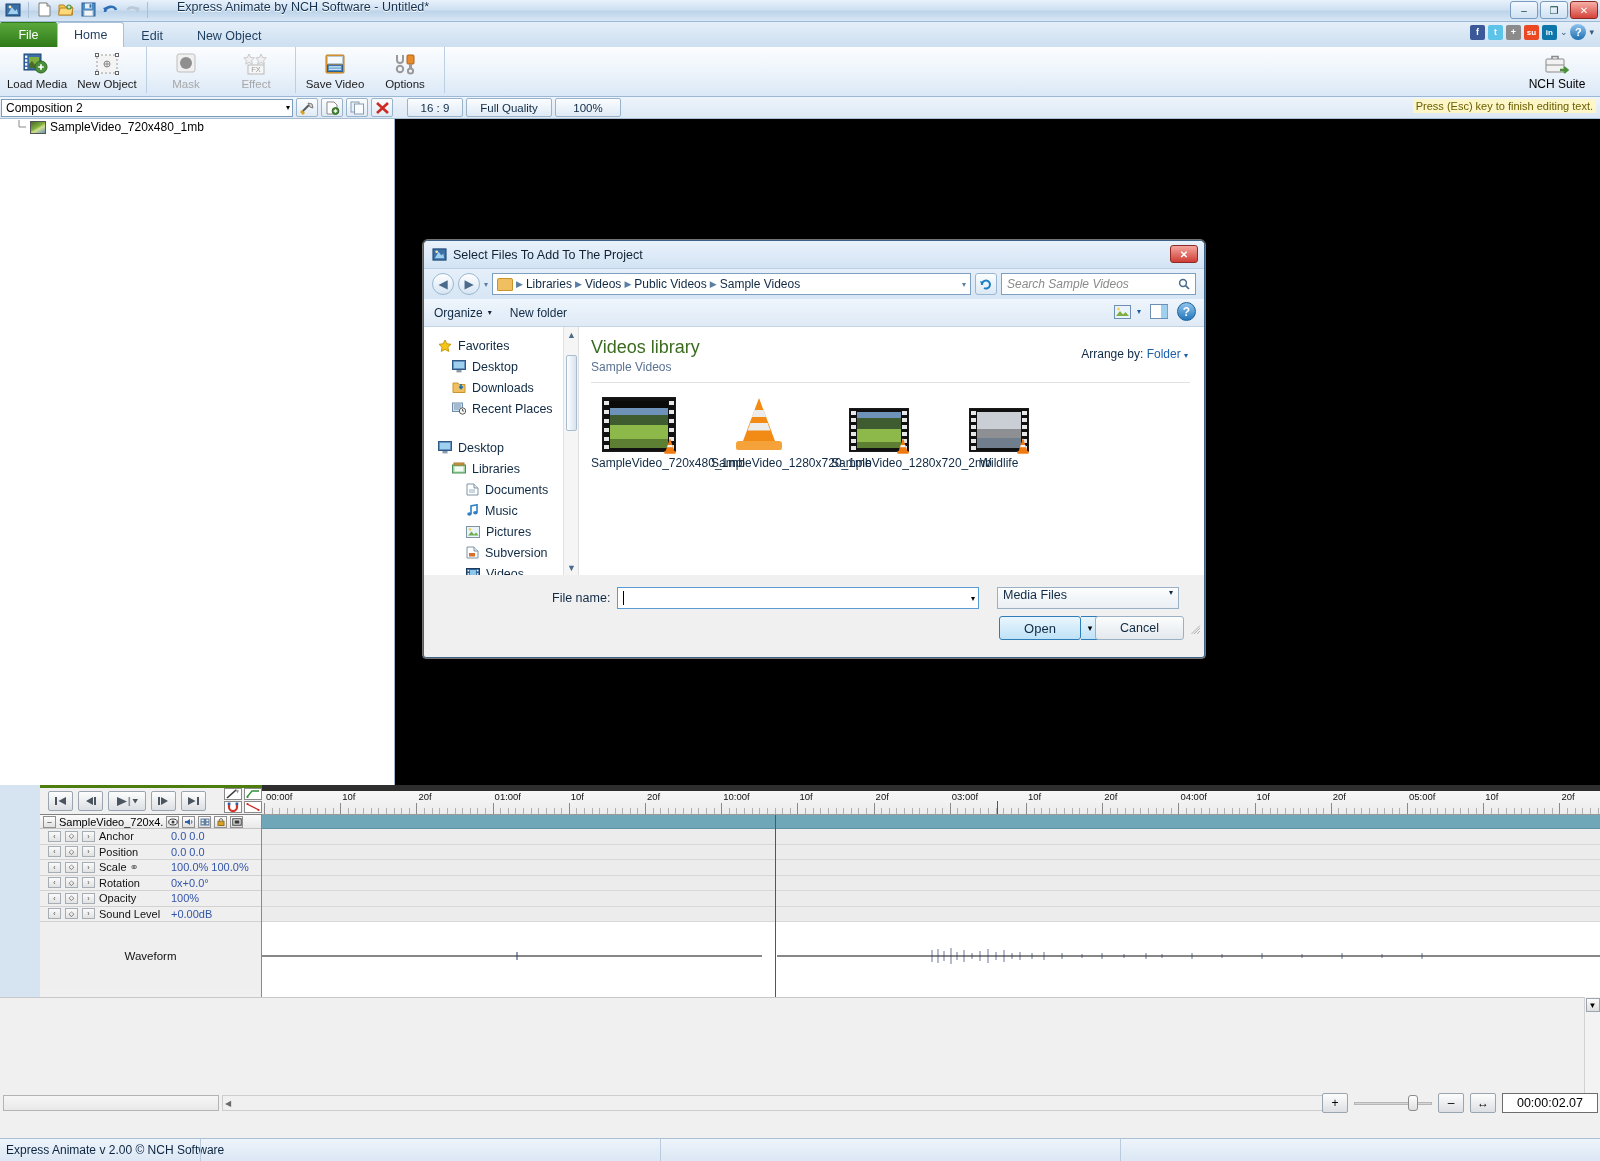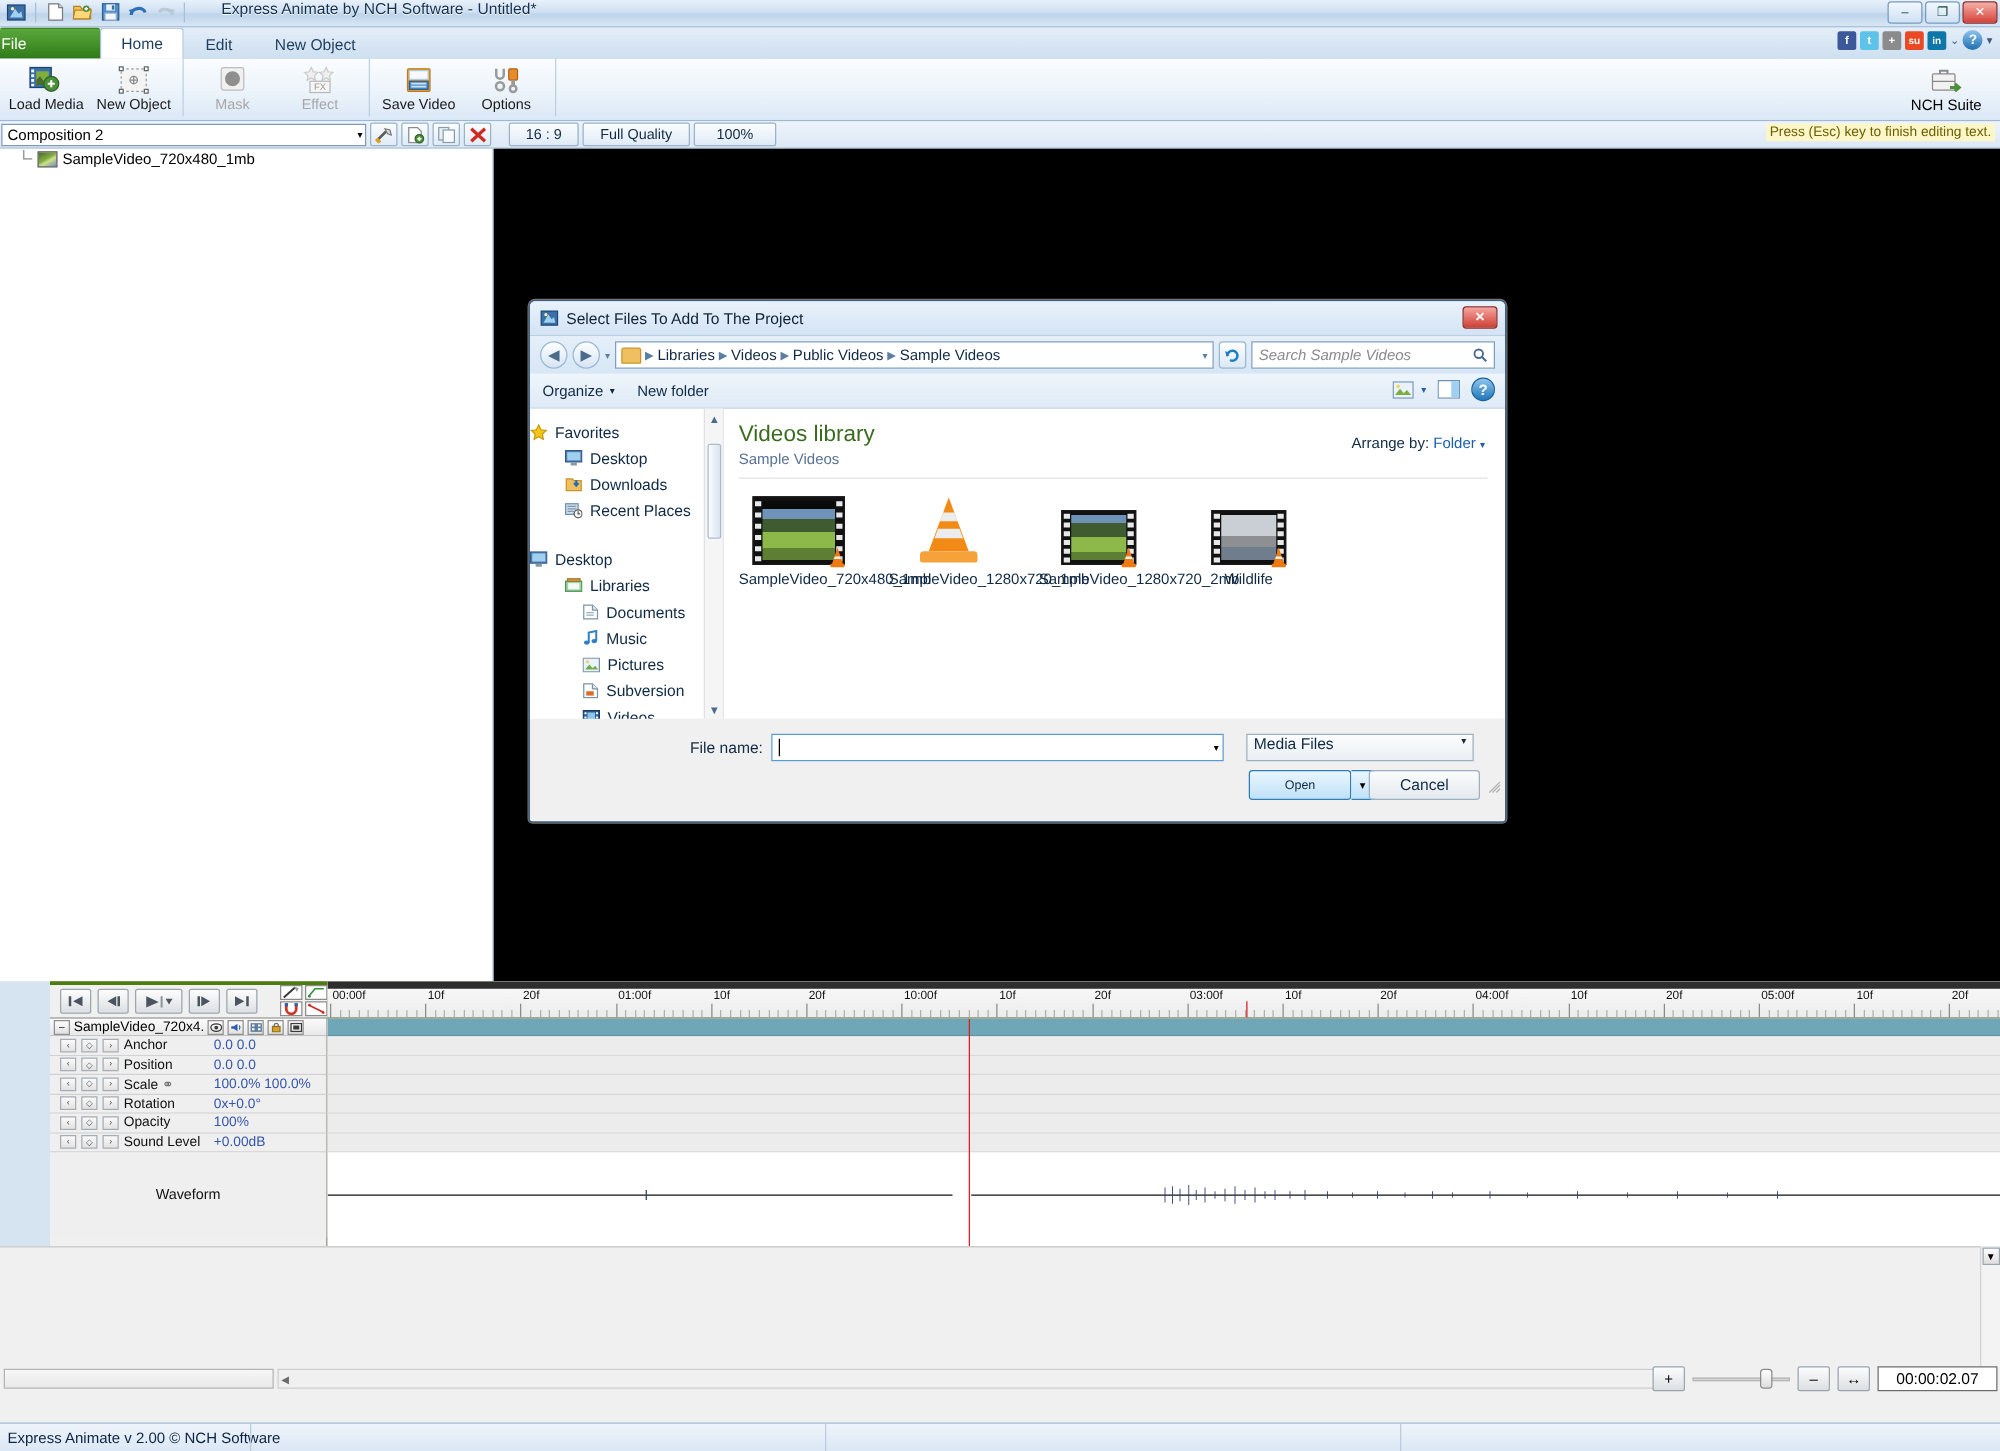--- a/index.html
+++ b/index.html
@@ -41,21 +41,21 @@
     background:linear-gradient(180deg,#e4eef8,#cddff1);
     border-bottom:1px solid #a8c0d8;
     display:flex; align-items:flex-end;
   }
   .tab {
     height:24px; padding:0 16px; line-height:24px; font-size:12.5px; color:#1d3d5e;
     border:1px solid transparent; border-bottom:none;
   }
   .tab.file {
     background:linear-gradient(180deg,#5aa83c,#2f7a18);
-    color:#fff; border-radius:2px 2px 0 0; width:80px; padding:0; text-align:left;
+    color:#fff; border-radius:2px 2px 0 0; width:57px; padding:0; text-align:center;
     height:25px; line-height:25px;
   }
   .tab.active {
     background:#fff; border-color:#a8c0d8; border-radius:3px 3px 0 0; height:25px; line-height:25px;
   }
   .socialbar { position:absolute; right:6px; top:24px; display:flex; align-items:center; gap:3px; }
   .sico { width:15px; height:15px; border-radius:2px; display:flex; align-items:center; justify-content:center;
           font-size:9px; font-weight:bold; color:#fff; }
 
   
@@ -152,21 +152,21 @@
     position:relative;
   }
   .tool-lbl { font-size:12px; color:#102a44; display:flex; align-items:center; gap:5px; }
   .dlg-right-tools { position:absolute; right:8px; top:3px; display:flex; align-items:center; gap:9px; }
   .helpcircle { width:19px;height:19px;border-radius:50%;background:linear-gradient(180deg,#8fc4ee,#2277bb);
     color:#fff;font-size:12px;font-weight:bold;display:flex;align-items:center;justify-content:center;
     border:1px solid #1a5f96;}
 
   .dlg-body { display:flex; height:248px; background:#fff; }
   .navpane { width:155px; background:#fff; border-right:1px solid #dfdfdf; position:relative; padding-top:8px; }
-  .navitem { display:flex; align-items:center; gap:6px; font-size:12.5px; color:#102a44; height:21px; }
+  .navitem { display:flex; align-items:center; gap:6px; font-size:12.5px; color:#102a44; height:21px; padding-left:14px; }
   .navitem.indent1 { padding-left:28px; }
   .navitem.indent2 { padding-left:42px; }
   .np-scroll { position:absolute; right:0; top:0; width:15px; height:100%; background:#f5f5f5; border-left:1px solid #e1e1e1; }
   .np-thumb { position:absolute; left:2px; top:28px; width:11px; height:76px; background:linear-gradient(90deg,#fdfdfd,#d8e3ef); border:1px solid #a9bdd1; border-radius:2px;}
   .np-arrow { position:absolute; left:1px; width:13px; height:13px; display:flex; align-items:center; justify-content:center; color:#4a6b8c; font-size:9px;}
   .filepane { flex:1; position:relative; padding:10px 0 0 12px; }
   .lib-title { font-size:18px; color:#3a6b1f; font-weight:normal; }
   .lib-sub { font-size:12px; color:#5a7392; margin-top:2px; }
   .arrangeby { position:absolute; right:16px; top:20px; font-size:12px; color:#102a44; }
   .arrangeby b { color:#1a5fa8; font-weight:normal; }
@@ -188,21 +188,21 @@
   }
   .caret { width:1px; height:14px; background:#000; margin-left:2px; }
   .ftype {
     position:absolute; left:573px; top:12px; width:182px; height:22px;
     background:linear-gradient(180deg,#fcfdfe,#eaeff4); border:1px solid #9ab0c4;
     display:flex; justify-content:space-between; padding:0 5px; font-size:12.5px; color:#102a44;
   }
   .openbtn {
     position:absolute; left:575px; top:41px; width:82px; height:24px;
     border:1px solid #2e7cb8; border-radius:3px;
-    background:linear-gradient(180deg,#eaf6fd,#bfe2f7); font-size:10px; color:#102a44;
+    background:linear-gradient(180deg,#eaf6fd,#bfe2f7); font-size:13px; color:#102a44;
     display:flex; align-items:center; justify-content:center;
   }
   .opendrop {
     position:absolute; left:657px; top:41px; width:19px; height:24px; border:1px solid #2e7cb8;
     border-left:none; border-radius:0 3px 3px 0;
     background:linear-gradient(180deg,#eaf6fd,#bfe2f7); display:flex;align-items:center;justify-content:center;font-size:9px;
   }
   .cancelbtn {
     position:absolute; left:671px; top:41px; width:89px; height:24px;
     border:1px solid #9ab0c4; border-radius:3px;

